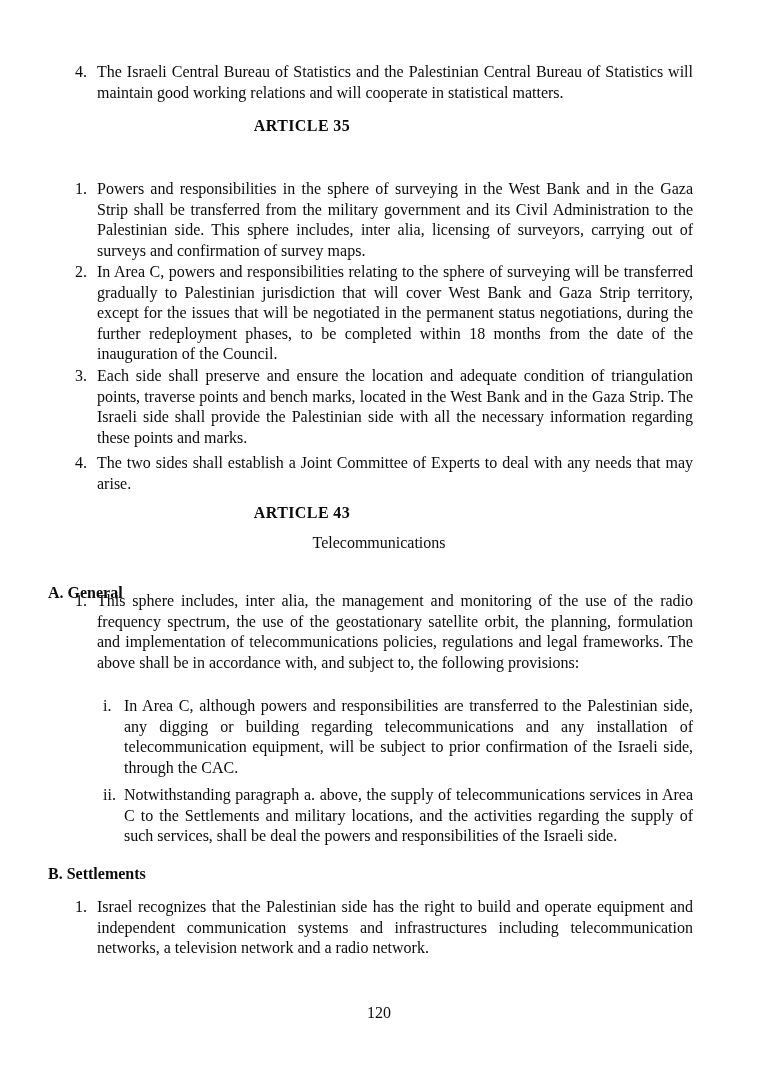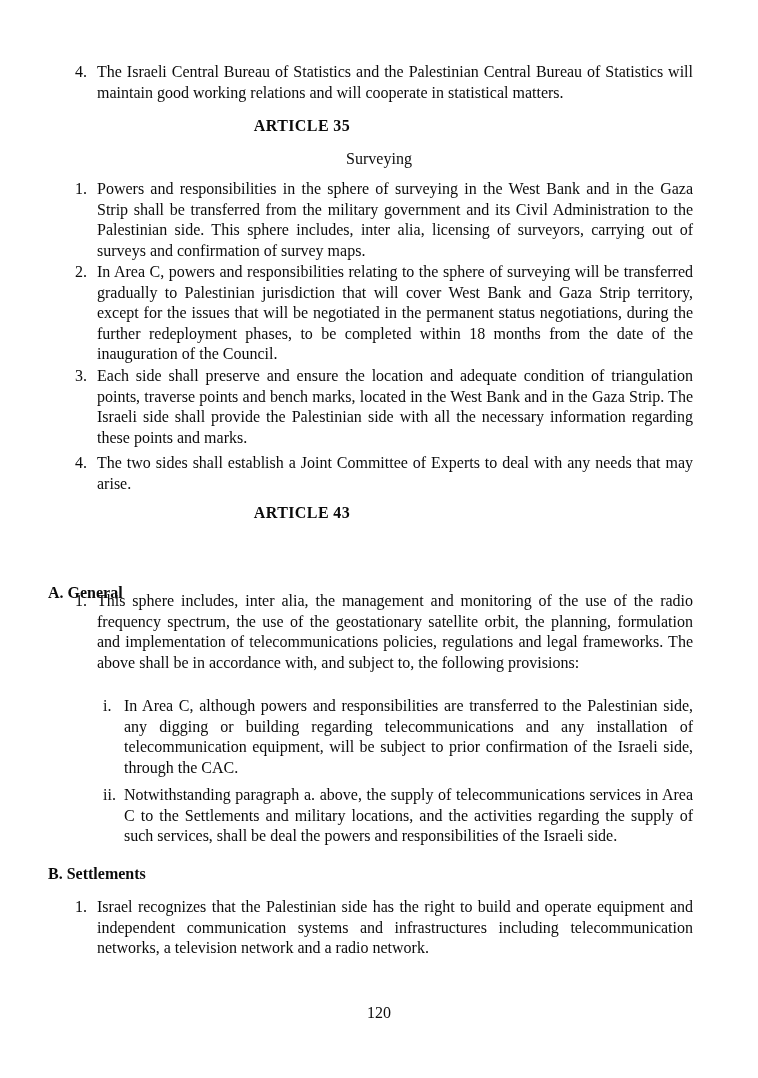--- a/index.html
+++ b/index.html
@@ -65,21 +65,20 @@
 <body>
 
 <div class="page">
 
   <div class="abs item" style="top:62px">
     <span class="num">4.</span>
     <div class="txt">The Israeli Central Bureau of Statistics and the Palestinian Central Bureau of Statistics will maintain good working relations and will cooperate in statistical matters.</div>
   </div>
 
   <div class="abs article-heading" style="top:116px">ARTICLE 35</div>
-  <div class="abs article-title" style="top:149px">Surveying</div>
 
   <div class="abs item" style="top:179px">
     <span class="num">1.</span>
     <div class="txt">Powers and responsibilities in the sphere of surveying in the West Bank and in the Gaza Strip shall be transferred from the military government and its Civil Administration to the Palestinian side. This sphere includes, inter alia, licensing of surveyors, carrying out of surveys and confirmation of survey maps.</div>
   </div>
 
   <div class="abs item" style="top:262px">
     <span class="num">2.</span>
     <div class="txt">In Area C, powers and responsibilities relating to the sphere of surveying will be transferred gradually to Palestinian jurisdiction that will cover West Bank and Gaza Strip territory, except for the issues that will be negotiated in the permanent status negotiations, during the further redeployment phases, to be completed within 18 months from the date of the inauguration of the Council.</div>
   </div>
@@ -88,20 +87,21 @@
     <span class="num">3.</span>
     <div class="txt">Each side shall preserve and ensure the location and adequate condition of triangulation points, traverse points and bench marks, located in the West Bank and in the Gaza Strip. The Israeli side shall provide the Palestinian side with all the necessary information regarding these points and marks.</div>
   </div>
 
   <div class="abs item" style="top:453px">
     <span class="num">4.</span>
     <div class="txt">The two sides shall establish a Joint Committee of Experts to deal with any needs that may arise.</div>
   </div>
 
   <div class="abs article-heading" style="top:503px">ARTICLE 43</div>
+  <div class="abs article-title" style="top:533px">Telecommunications</div>
 
   <div class="abs section-heading" style="top:583px">A. General</div>
 
   <div class="abs item" style="top:591px">
     <span class="num">1.</span>
     <div class="txt">This sphere includes, inter alia, the management and monitoring of the use of the radio frequency spectrum, the use of the geostationary satellite orbit, the planning, formulation and implementation of telecommunications policies, regulations and legal frameworks. The above shall be in accordance with, and subject to, the following provisions:</div>
   </div>
 
   <div class="abs subitem" style="top:696px">
     <span class="num">i.</span>

